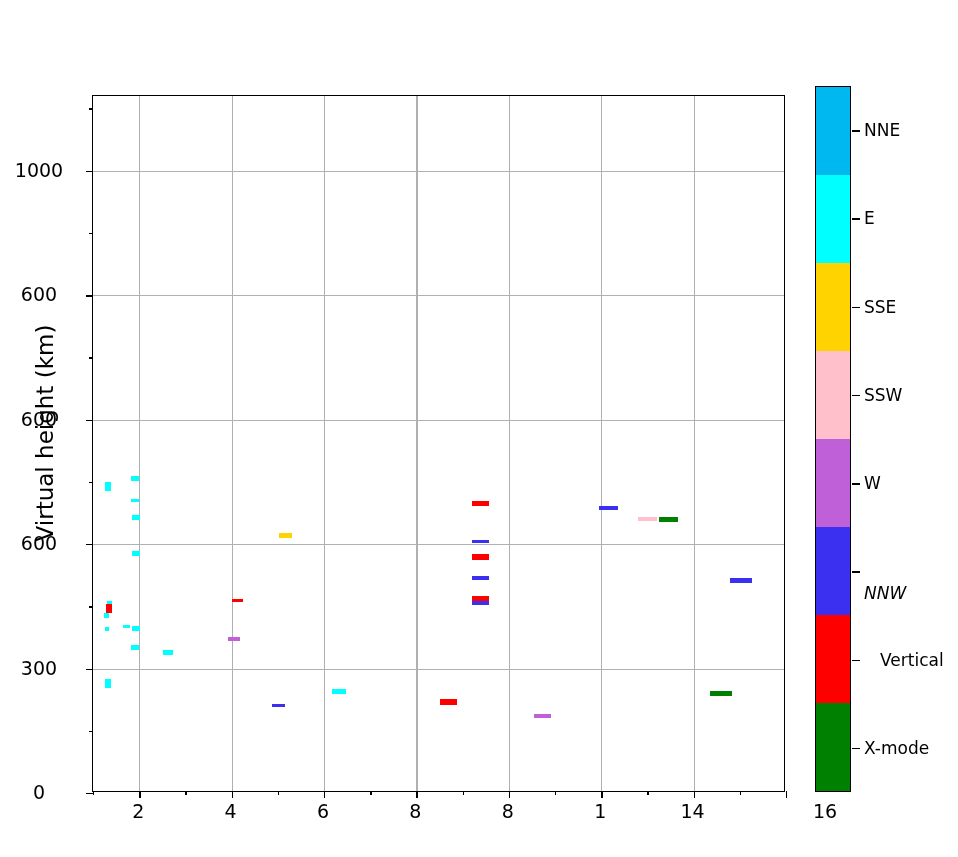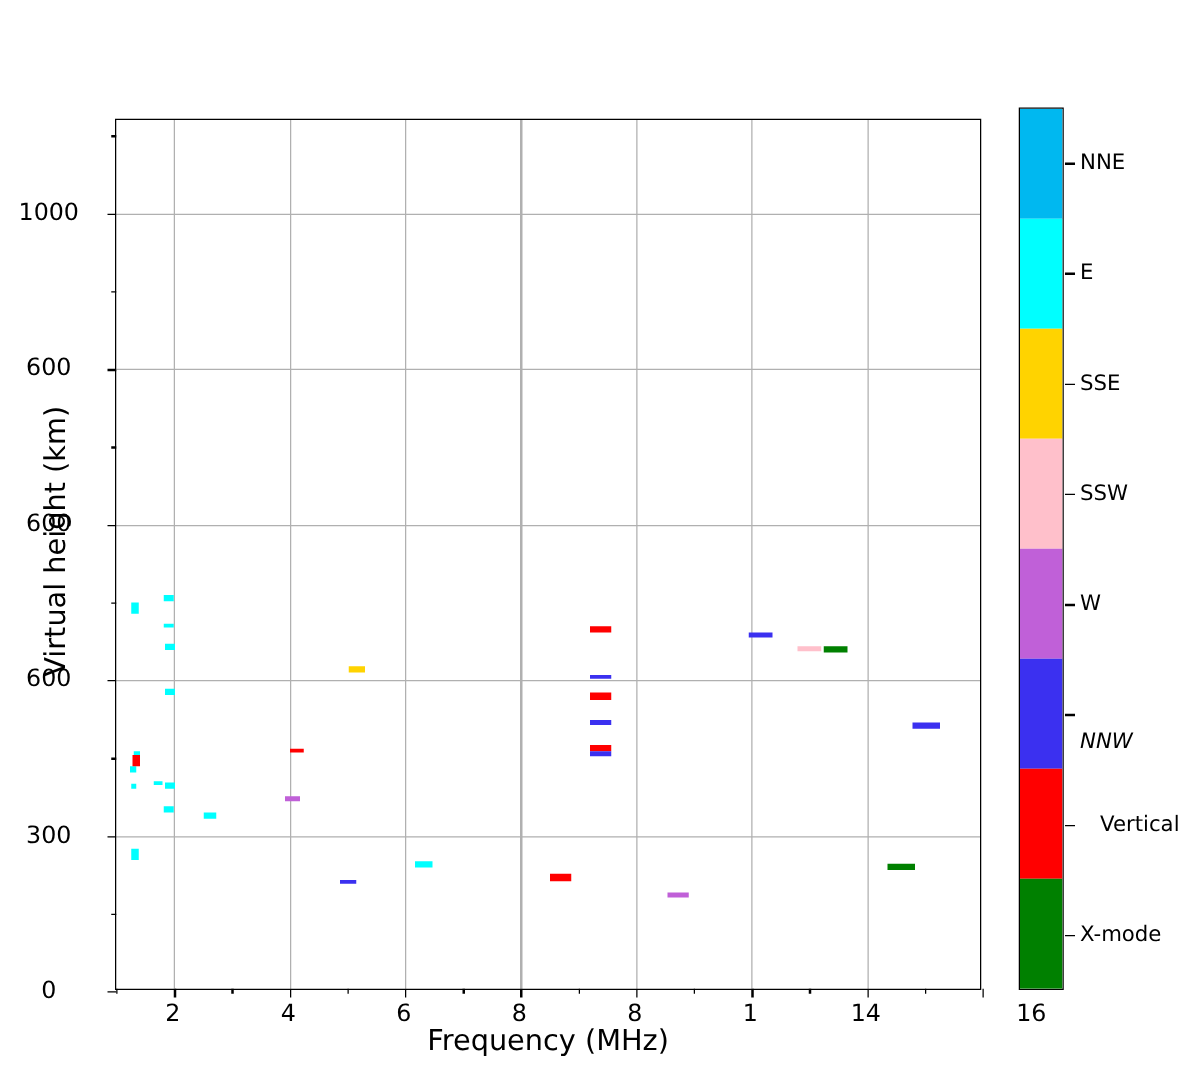--- a/index.html
+++ b/index.html
@@ -218,21 +218,20 @@
       <div class="xticklabel" style="left: 692.6px;">14</div>
       <div class="xticklabel" style="left: 785px; margin-left: 40px;">16</div>
       <div class="yticklabel" style="top: 792px;">0</div>
       <div class="yticklabel" style="top: 667.536px;">300</div>
       <div class="yticklabel" style="top: 543.071px;">600</div>
       <div class="yticklabel" style="top: 418.607px;">600</div>
       <div class="yticklabel" style="top: 294.143px;">600</div>
       <div class="yticklabel" style="top: 169.679px;">1000</div>
     </div>
 
-  <div id="xlabel">Frequency (MHz)</div>
   <div id="ylabel">Virtual height (km)</div>
 
   <div id="cbar">
       <div class="cbar-seg" style="height: 12.5%; background: rgb(0, 184, 240);"></div>
       <div class="cbar-seg" style="height: 12.5%; background: rgb(0, 255, 255);"></div>
       <div class="cbar-seg" style="height: 12.5%; background: rgb(255, 211, 0);"></div>
       <div class="cbar-seg" style="height: 12.5%; background: rgb(255, 192, 203);"></div>
       <div class="cbar-seg" style="height: 12.5%; background: rgb(192, 96, 216);"></div>
       <div class="cbar-seg" style="height: 12.5%; background: rgb(59, 48, 240);"></div>
       <div class="cbar-seg" style="height: 12.5%; background: rgb(255, 0, 0);"></div>

